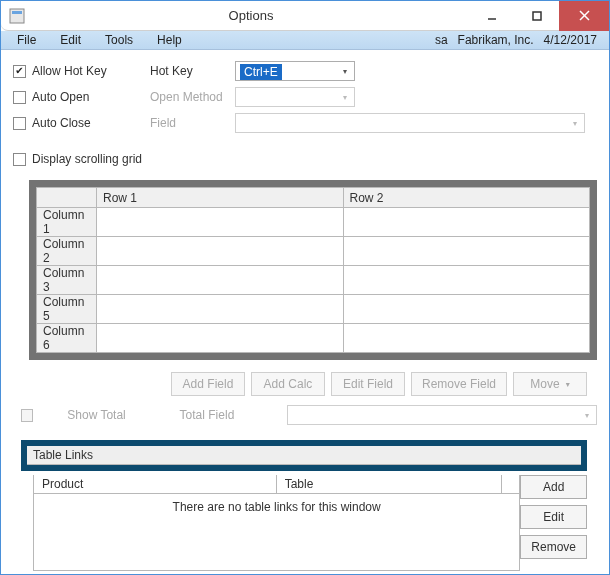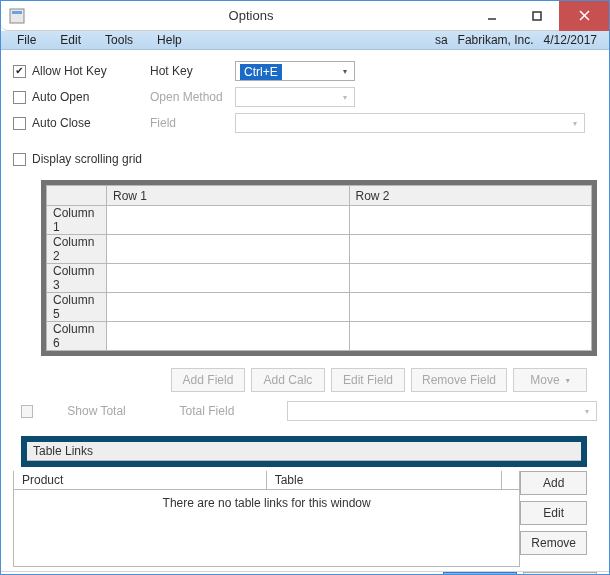--- a/index.html
+++ b/index.html
@@ -115,22 +115,22 @@
     color: #fff;
     padding: 0 4px;
     height: 16px;
     line-height: 16px;
   }
   .combo.medium { width: 120px; }
   .combo.wide { width: 350px; }
 
   .grid {
     margin-top: 6px;
-    border: 5px solid #737373;
-    margin-left: 28px;
+    border: 7px solid #737373;
+    margin-left: 16px;
   }
   .grid table { border-collapse: collapse; width: 100%; table-layout: fixed; }
   .grid th, .grid td {
     border: 1px solid #b8b8b8;
     height: 20px;
     padding: 0 6px;
     text-align: left;
     font-weight: normal;
     font-size: 12px;
     background: #fff;
@@ -168,21 +168,21 @@
     display: flex;
     flex-direction: column;
   }
   .section-header {
     background: #eee;
     border-bottom: 1px solid #b8b8b8;
     padding: 2px 6px;
   }
   .links-row {
     display: flex;
-    margin: 0 10px 0 0;
+    margin: 0 10px 0 20px;
   }
   .links-table-wrap {
     flex: 1;
     border: 1px solid #b8b8b8;
     border-top: none;
     height: 96px;
     display: flex;
     flex-direction: column;
   }
   .links-cols {

